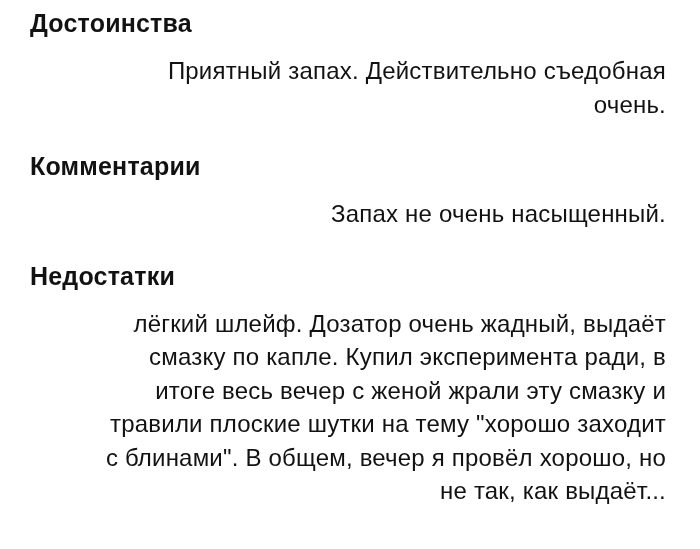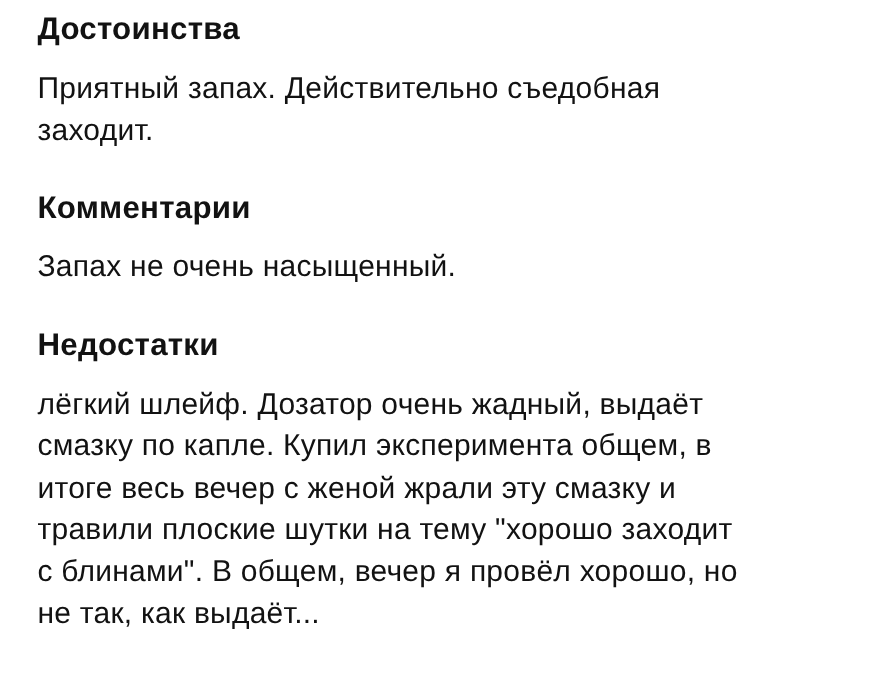--- a/index.html
+++ b/index.html
@@ -31,51 +31,52 @@
     font-weight: 700;
     letter-spacing: 0.2px;
     margin: 0 0 14px 0;
   }
   .section-text {
     font-size: 24px;
     line-height: 33.5px;
     font-weight: 400;
     letter-spacing: 0.2px;
     margin: 0 0 28px 0;
+    text-align: right;
   }
   .text-line {
     display: block;
     white-space: nowrap;
   }
 </style>
 </head>
 <body>
 
 <div class="review-panel">
 
   <section class="review-section">
     <h2 class="section-heading">Достоинства</h2>
     <p class="section-text">
       <span class="text-line">Приятный запах. Действительно съедобная</span>
-      <span class="text-line">заходит.</span>
+      <span class="text-line">очень.</span>
     </p>
   </section>
 
   <section class="review-section">
     <h2 class="section-heading">Комментарии</h2>
     <p class="section-text">
       <span class="text-line">Запах не очень насыщенный.</span>
     </p>
   </section>
 
   <section class="review-section">
     <h2 class="section-heading">Недостатки</h2>
     <p class="section-text">
       <span class="text-line">лёгкий шлейф. Дозатор очень жадный, выдаёт</span>
-      <span class="text-line">смазку по капле. Купил эксперимента общем, в</span>
+      <span class="text-line">смазку по капле. Купил эксперимента ради, в</span>
       <span class="text-line">итоге весь вечер с женой жрали эту смазку и</span>
       <span class="text-line">травили плоские шутки на тему "хорошо заходит</span>
       <span class="text-line">с блинами". В общем, вечер я провёл хорошо, но</span>
       <span class="text-line">не так, как выдаёт...</span>
     </p>
   </section>
 
 </div>
 
 </body></html>

